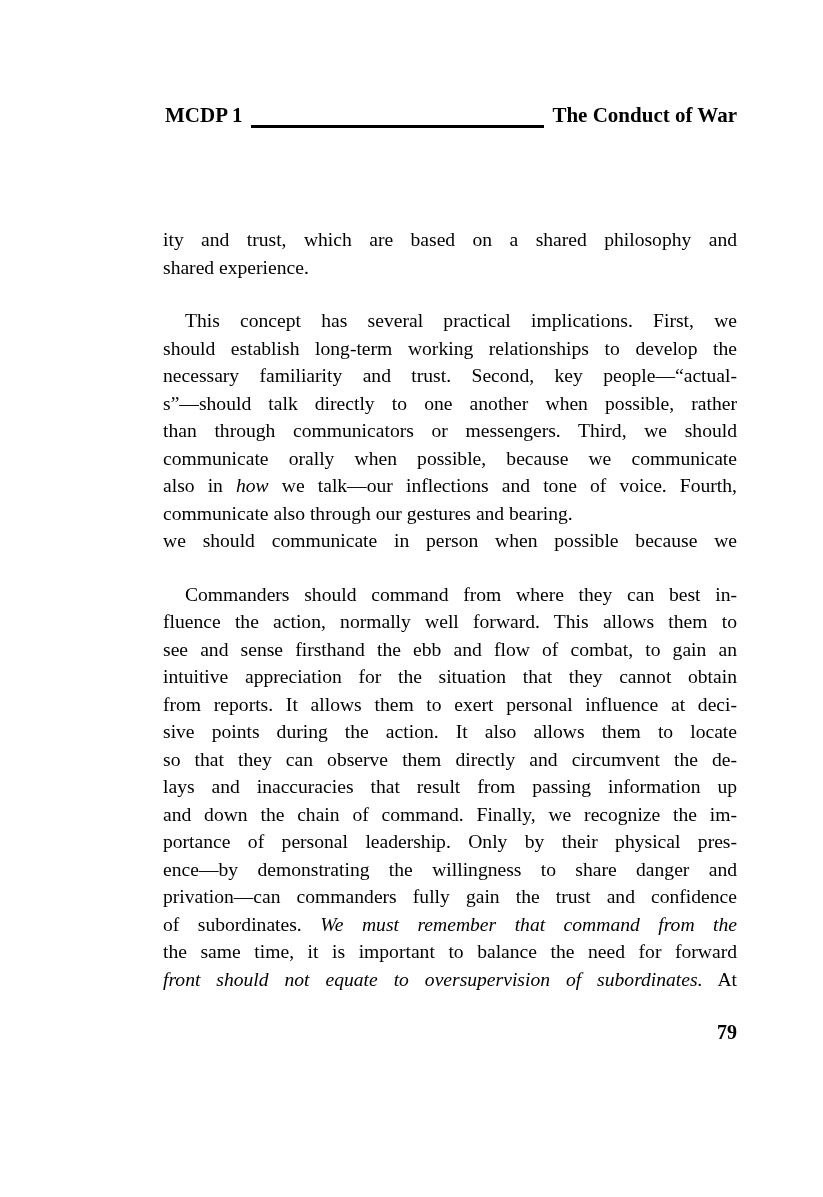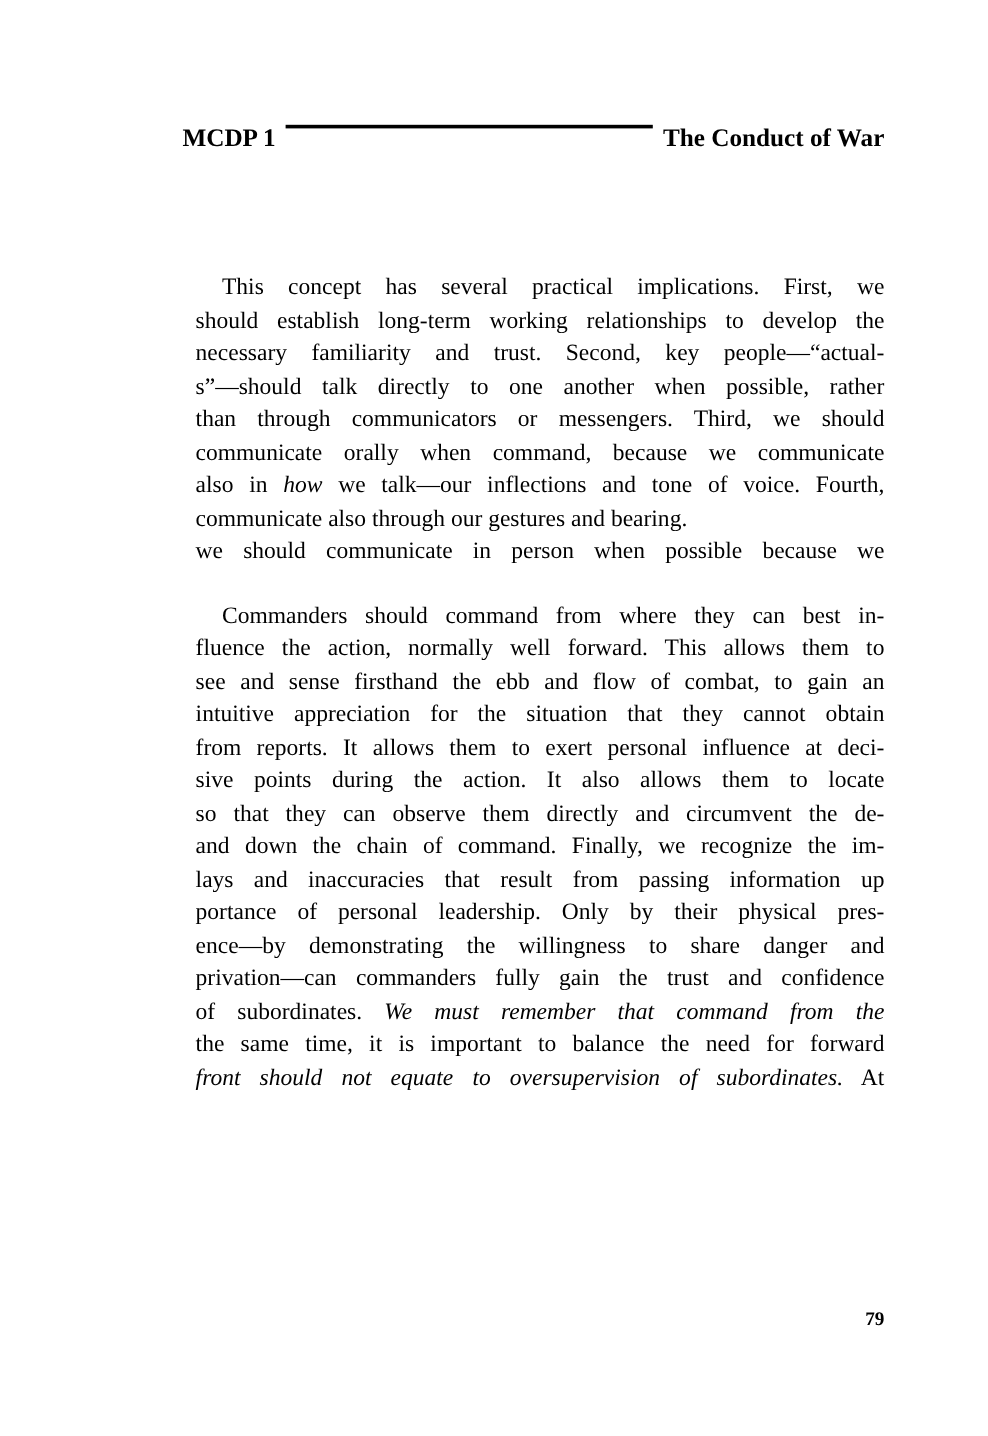--- a/index.html
+++ b/index.html
@@ -12,25 +12,25 @@
     color: #000000;
     overflow: hidden;
   }
   .page {
     position: absolute;
     inset: 0;
     background: #ffffff;
   }
   .running-header {
     position: absolute;
-    left: 152px;
+    left: 165px;
     right: 86px;
     top: 102px;
     display: flex;
-    align-items: flex-start;
+    align-items: flex-end;
     font-weight: bold;
     font-size: 21px;
     line-height: 26px;
     white-space: nowrap;
   }
   .header-rule {
     flex: 1 1 auto;
     height: 3px;
     background: #000000;
     margin: 0 8px;
@@ -49,59 +49,63 @@
   .paragraph.indent .line:first-child { text-indent: 22px; }
   .line {
     text-align: justify;
     text-align-last: justify;
   }
   .line.last { text-align-last: left; }
   .seg-italic { font-style: italic; }
   .page-number {
     position: absolute;
     right: 86px;
-    top: 1088px;
+    top: 1020px;
     font-weight: bold;
-    font-size: 16px;
+    font-size: 20px;
     line-height: 24px;
   }
 </style>
 </head>
 <body>
 
 <div class="page">
 
   <div class="running-header">
     <span>MCDP 1</span>
     <span class="header-rule"></span>
     <span>The Conduct of War</span>
   </div>
 
   <div class="body-text">
+      <div class="paragraph">
+        <div class="line"><span>ity and trust, which are based on a shared philosophy and</span></div>
+        <div class="line last"><span>shared experience.</span></div>
+      </div>
       <div class="paragraph indent">
         <div class="line"><span>This concept has several practical implications. First, we</span></div>
         <div class="line"><span>should establish long-term working relationships to develop the</span></div>
         <div class="line"><span>necessary familiarity and trust. Second, key people—“actual-</span></div>
         <div class="line"><span>s”—should talk directly to one another when possible, rather</span></div>
         <div class="line"><span>than through communicators or messengers. Third, we should</span></div>
-        <div class="line"><span>communicate orally when command, because we communicate</span></div>
+        <div class="line"><span>communicate orally when possible, because we communicate</span></div>
         <div class="line"><span>also in </span><span class="seg-italic">how</span><span> we talk—our inflections and tone of voice. Fourth,</span></div>
         <div class="line last"><span>communicate also through our gestures and bearing.</span></div>
         <div class="line"><span>we should communicate in person when possible because we</span></div>
       </div>
       <div class="paragraph indent">
         <div class="line"><span>Commanders should command from where they can best in-</span></div>
         <div class="line"><span>fluence the action, normally well forward. This allows them to</span></div>
         <div class="line"><span>see and sense firsthand the ebb and flow of combat, to gain an</span></div>
         <div class="line"><span>intuitive appreciation for the situation that they cannot obtain</span></div>
         <div class="line"><span>from reports. It allows them to exert personal influence at deci-</span></div>
         <div class="line"><span>sive points during the action. It also allows them to locate</span></div>
         <div class="line"><span>so that they can observe them directly and circumvent the de-</span></div>
+        <div class="line"><span>lays and inaccuracies that result from passing information up</span></div>
         <div class="line"><span>and down the chain of command. Finally, we recognize the im-</span></div>
-        <div class="line"><span>lays and inaccuracies that result from passing information up</span></div>
         <div class="line"><span>portance of personal leadership. Only by their physical pres-</span></div>
         <div class="line"><span>ence—by demonstrating the willingness to share danger and</span></div>
         <div class="line"><span>privation—can commanders fully gain the trust and confidence</span></div>
         <div class="line"><span>of subordinates. </span><span class="seg-italic">We must remember that command from the</span></div>
         <div class="line"><span>the same time, it is important to balance the need for forward</span></div>
         <div class="line"><span class="seg-italic">front should not equate to oversupervision of subordinates.</span><span> At</span></div>
       </div>
     </div>
 
   <div class="page-number">79</div>

